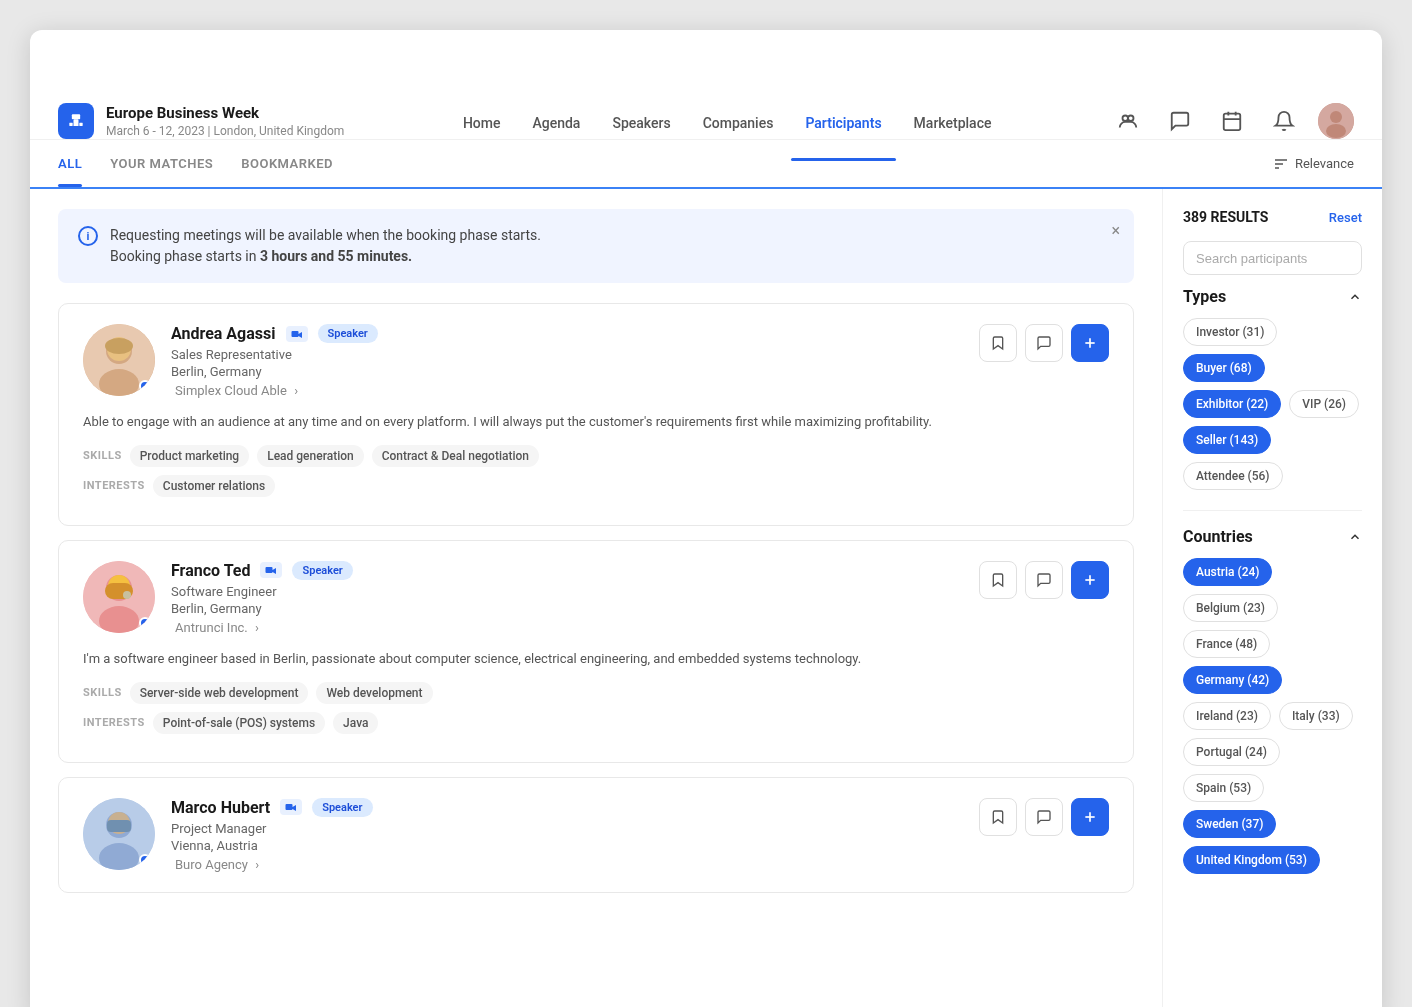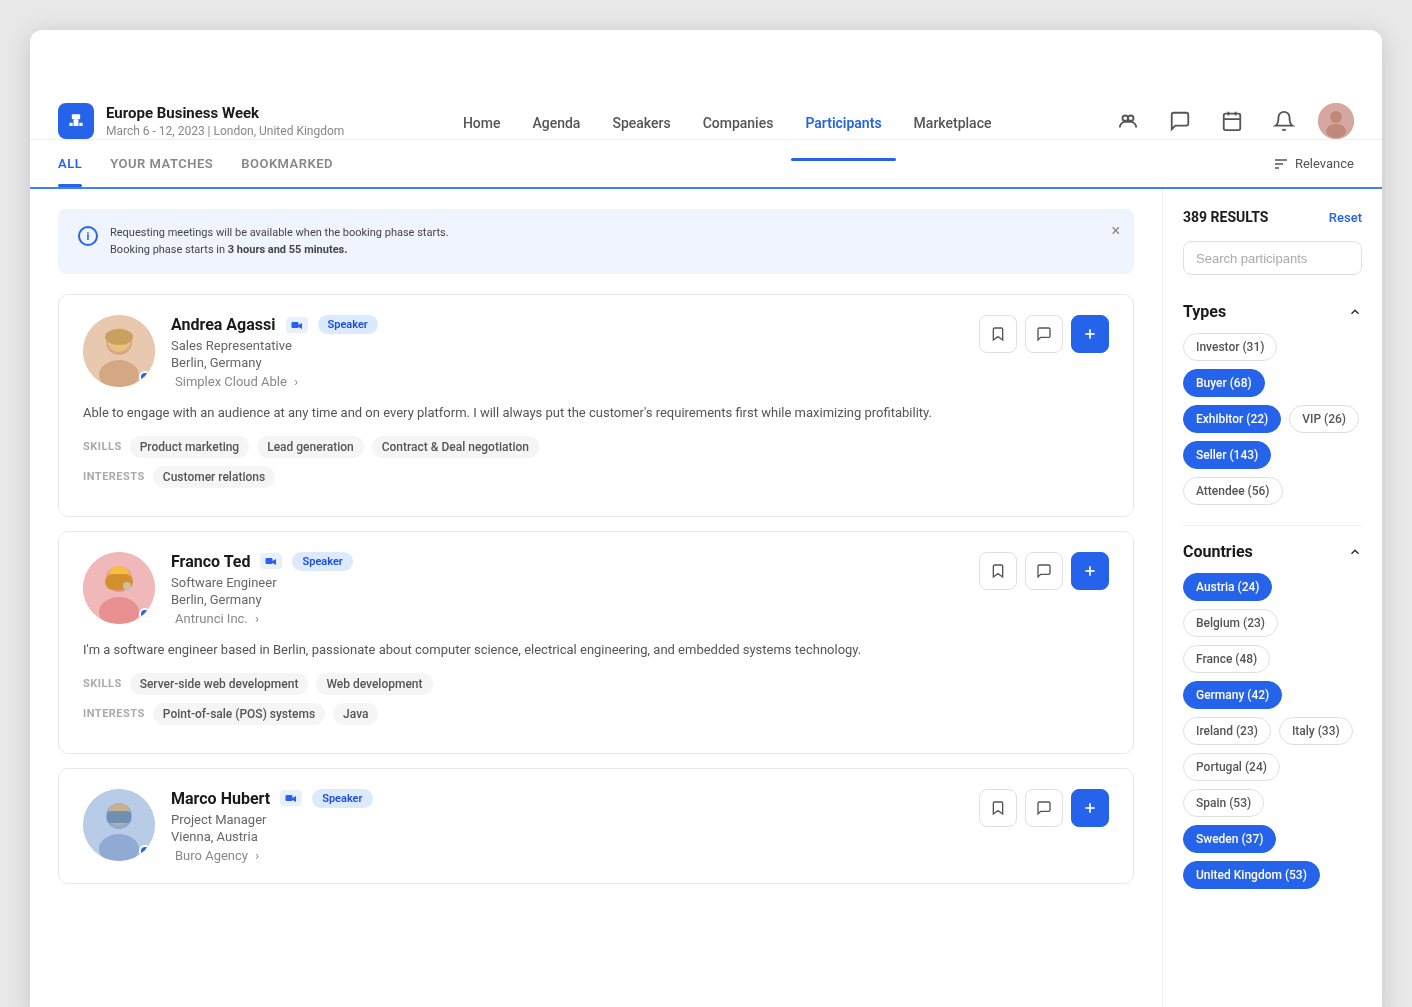--- a/index.html
+++ b/index.html
@@ -217,21 +217,21 @@
       align-items: center;
       justify-content: center;
       color: #2563eb;
       font-size: 11px;
       font-weight: bold;
       flex-shrink: 0;
       margin-top: 1px;
     }
 
     .info-text {
-      font-size: 11px;
+      font-size: 14px;
       color: #444;
       line-height: 1.5;
     }
 
     .info-text strong { font-weight: 700; }
 
     .banner-close {
       position: absolute;
       top: 12px;
       right: 14px;
@@ -428,21 +428,21 @@
       font-weight: 500;
     }
 
     .search-box {
       display: flex;
       align-items: center;
       border: 1.5px solid #e0e0e0;
       border-radius: 8px;
       padding: 8px 12px;
       gap: 8px;
-      margin-bottom: 27px;
+      margin-bottom: 12px;
     }
 
     .search-box input {
       flex: 1;
       border: none;
       outline: none;
       font-size: 13px;
       color: #333;
       background: transparent;
     }

